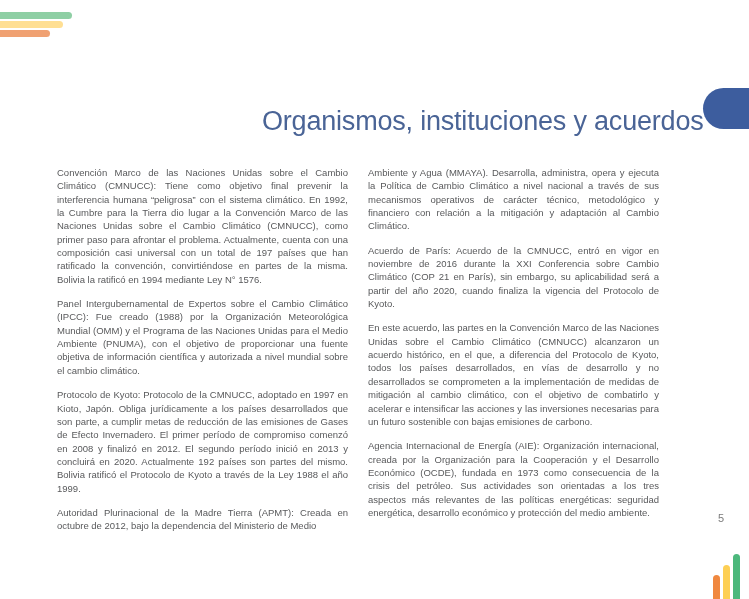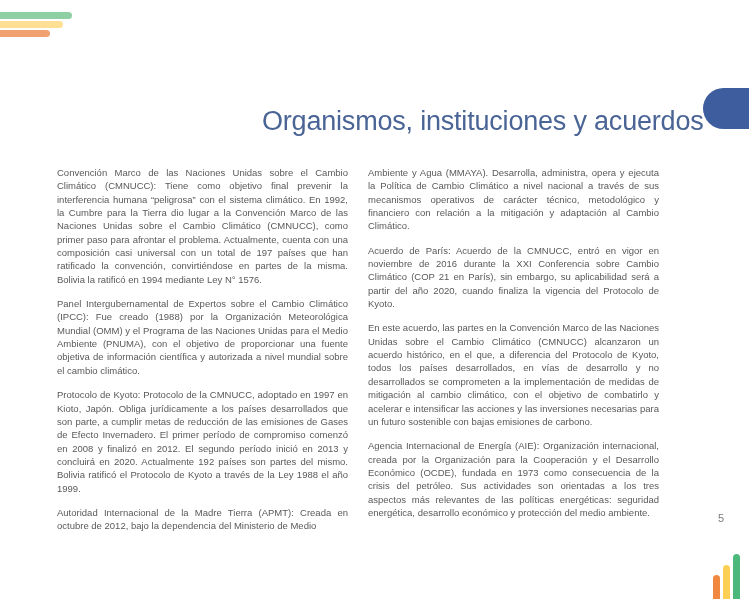--- a/index.html
+++ b/index.html
@@ -122,21 +122,21 @@
 
 <h1 id="page-title">Organismos, instituciones y acuerdos</h1>
 
 <div id="title-blue-tab"></div>
 
 <div id="body-columns">
   <div class="column">
     <p>Convención Marco de las Naciones Unidas sobre el Cambio Climático (CMNUCC): Tiene como objetivo final prevenir la interferencia humana “peligrosa” con el sistema climático. En 1992, la Cumbre para la Tierra dio lugar a la Convención Marco de las Naciones Unidas sobre el Cambio Climático (CMNUCC), como primer paso para afrontar el problema. Actualmente, cuenta con una composición casi universal con un total de 197 países que han ratificado la convención, convirtiéndose en partes de la misma. Bolivia la ratificó en 1994 mediante Ley N° 1576.</p>
     <p>Panel Intergubernamental de Expertos sobre el Cambio Climático (IPCC): Fue creado (1988) por la Organización Meteorológica Mundial (OMM) y el Programa de las Naciones Unidas para el Medio Ambiente (PNUMA), con el objetivo de proporcionar una fuente objetiva de información científica y autorizada a nivel mundial sobre el cambio climático.</p>
     <p>Protocolo de Kyoto: Protocolo de la CMNUCC, adoptado en 1997 en Kioto, Japón. Obliga jurídicamente a los países desarrollados que son parte, a cumplir metas de reducción de las emisiones de Gases de Efecto Invernadero. El primer período de compromiso comenzó en 2008 y finalizó en 2012. El segundo período inició en 2013 y concluirá en 2020. Actualmente 192 países son partes del mismo. Bolivia ratificó el Protocolo de Kyoto a través de la Ley 1988 el año 1999.</p>
-    <p>Autoridad Internacional de la Madre Tierra (APMT): Creada en octubre de 2012, bajo la dependencia del Ministerio de Medio</p>
+    <p>Autoridad Plurinacional de la Madre Tierra (APMT): Creada en octubre de 2012, bajo la dependencia del Ministerio de Medio</p>
   </div>
   <div class="column">
     <p>Ambiente y Agua (MMAYA). Desarrolla, administra, opera y ejecuta la Política de Cambio Climático a nivel nacional a través de sus mecanismos operativos de carácter técnico, metodológico y financiero con relación a la mitigación y adaptación al Cambio Climático.</p>
     <p>Acuerdo de París: Acuerdo de la CMNUCC, entró en vigor en noviembre de 2016 durante la XXI Conferencia sobre Cambio Climático (COP 21 en París), sin embargo, su aplicabilidad será a partir del año 2020, cuando finaliza la vigencia del Protocolo de Kyoto.</p>
     <p>En este acuerdo, las partes en la Convención Marco de las Naciones Unidas sobre el Cambio Climático (CMNUCC) alcanzaron un acuerdo histórico, en el que, a diferencia del Protocolo de Kyoto, todos los países desarrollados, en vías de desarrollo y no desarrollados se comprometen a la implementación de medidas de mitigación al cambio climático, con el objetivo de combatirlo y acelerar e intensificar las acciones y las inversiones necesarias para un futuro sostenible con bajas emisiones de carbono.</p>
     <p>Agencia Internacional de Energía (AIE): Organización internacional, creada por la Organización para la Cooperación y el Desarrollo Económico (OCDE), fundada en 1973 como consecuencia de la crisis del petróleo. Sus actividades son orientadas a los tres aspectos más relevantes de las políticas energéticas: seguridad energética, desarrollo económico y protección del medio ambiente.</p>
   </div>
 </div>
 
 <div id="page-number">5</div>

